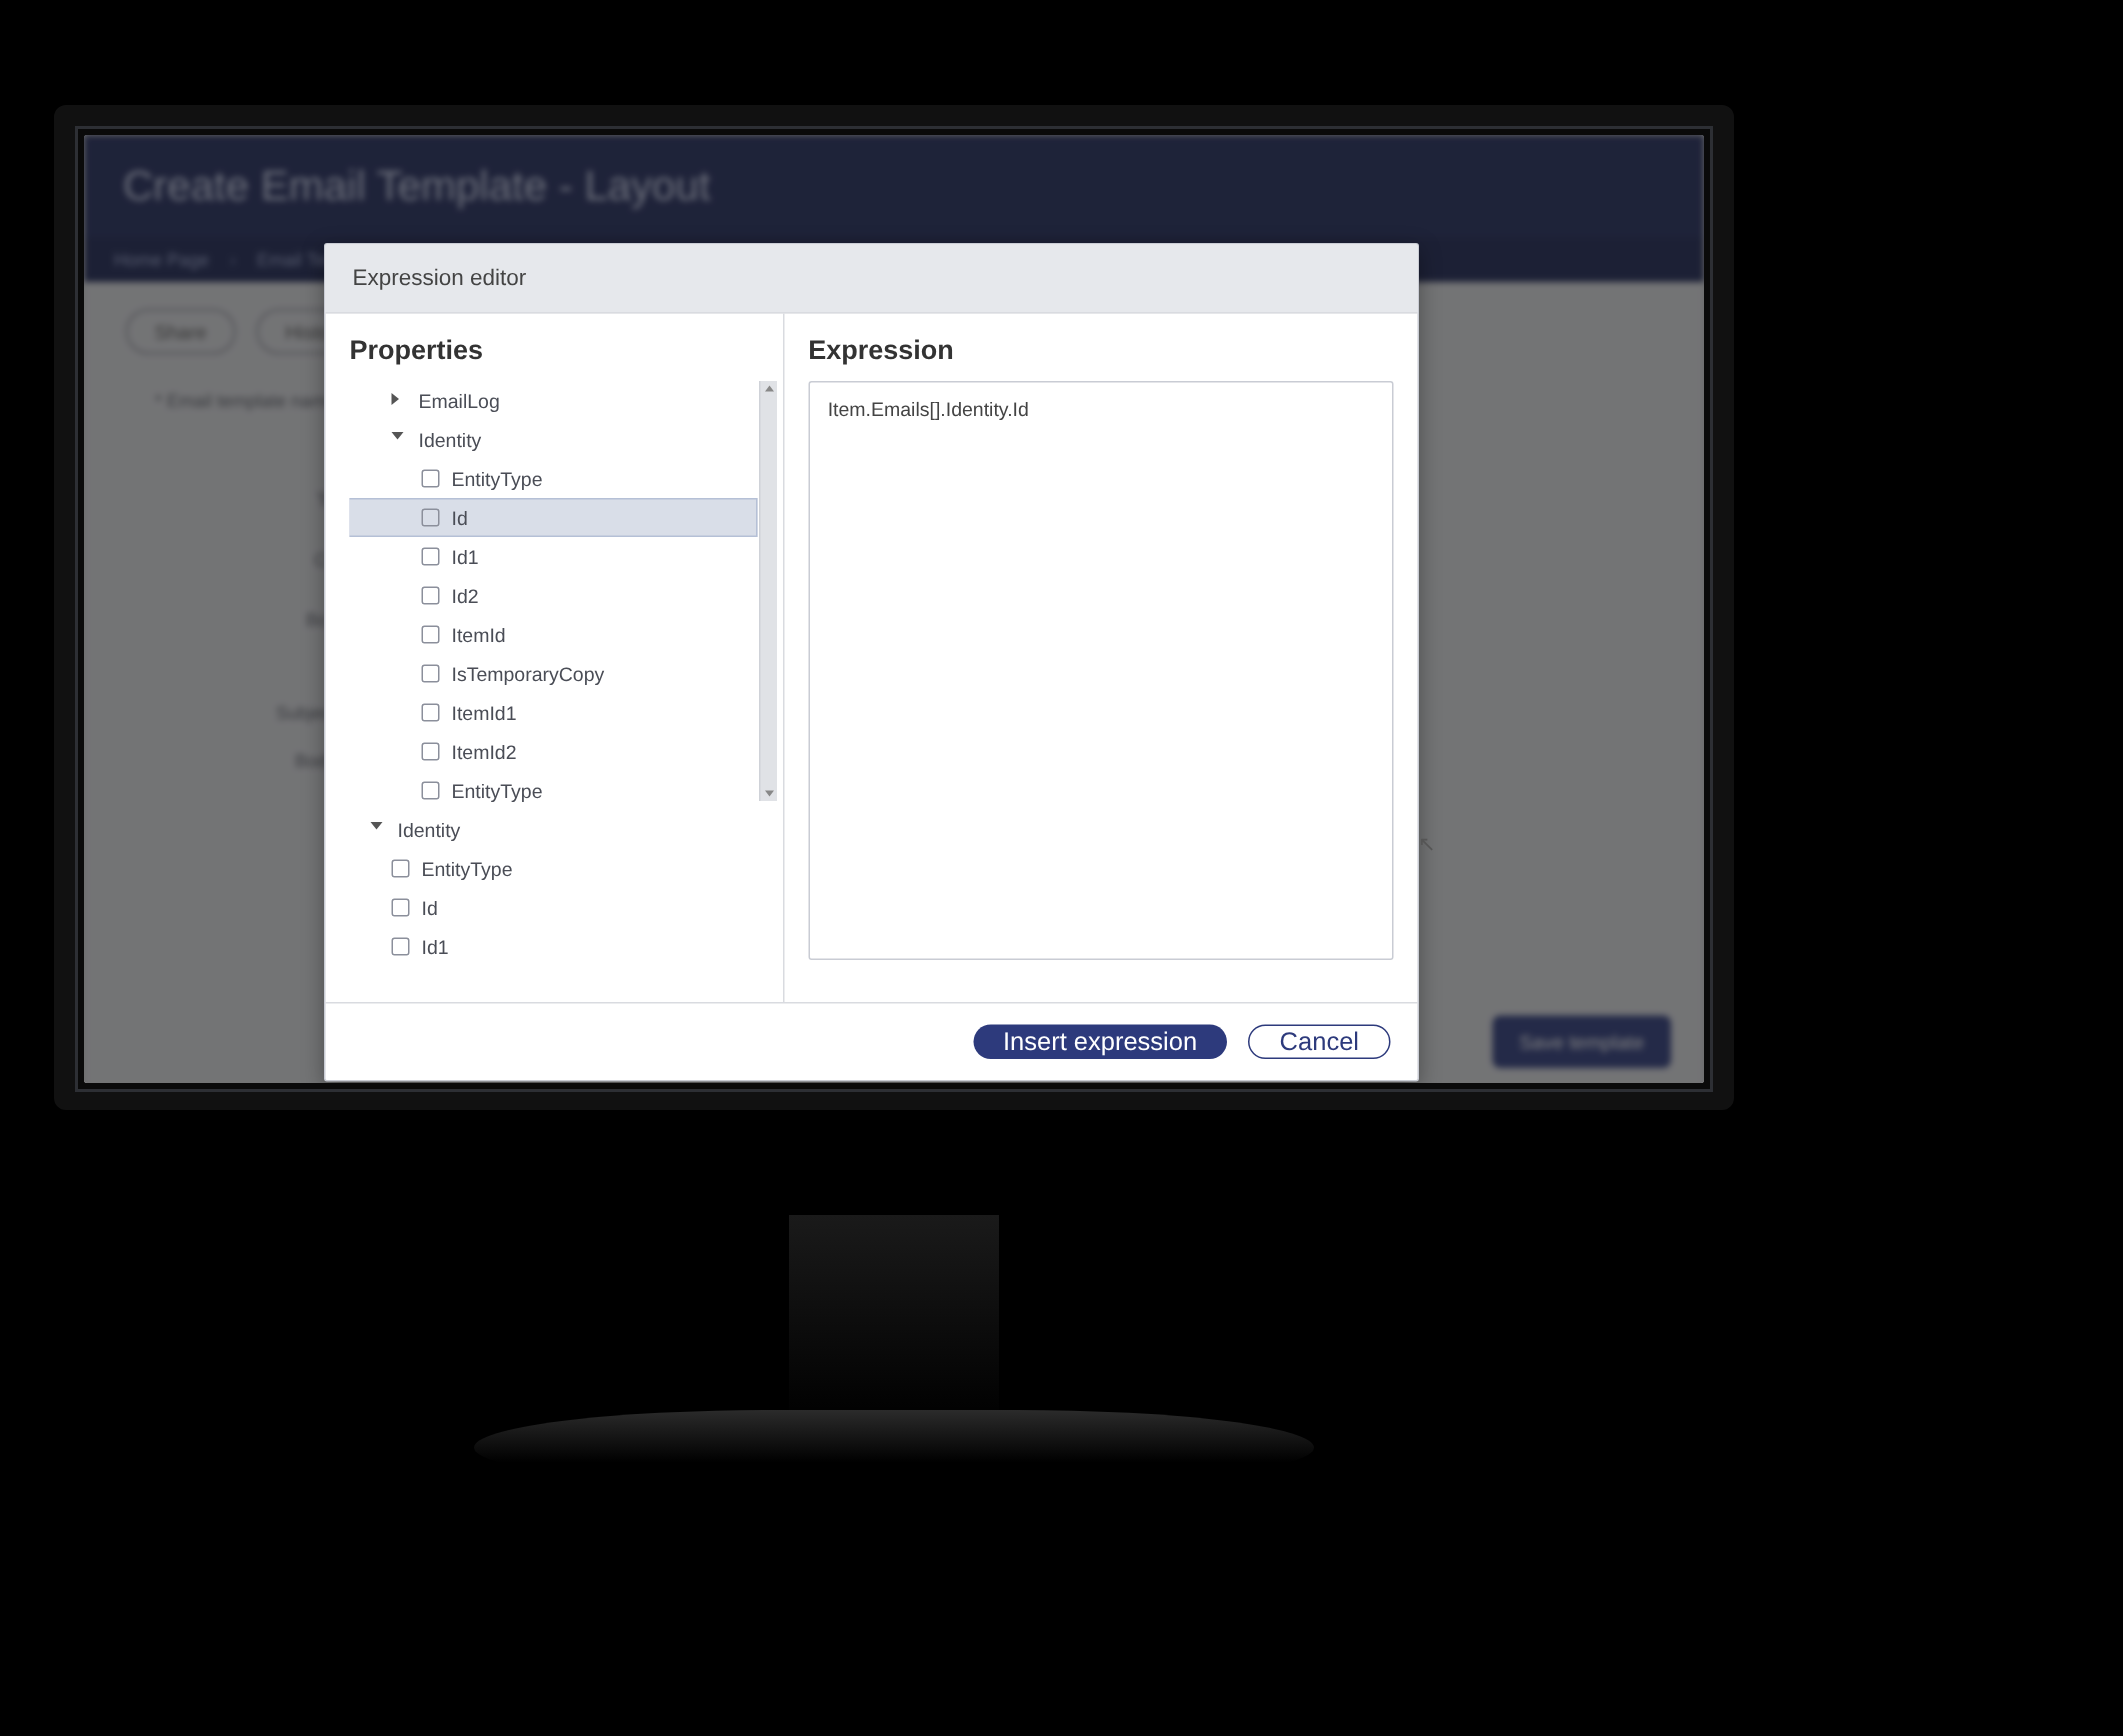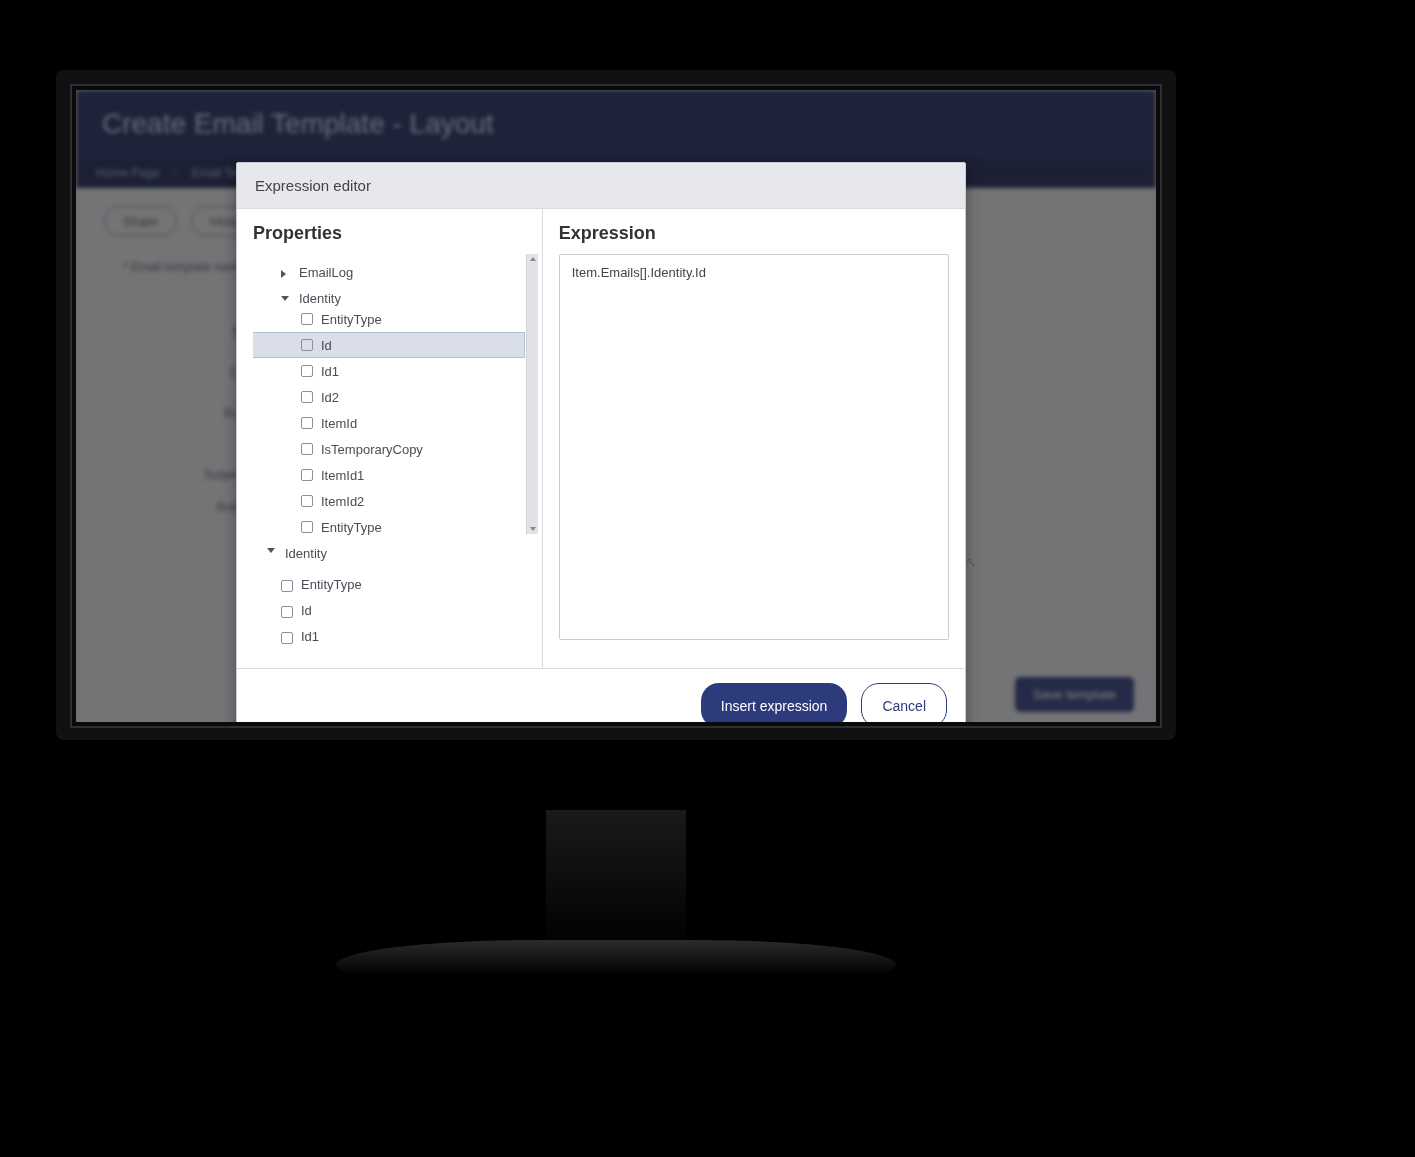--- a/index.html
+++ b/index.html
@@ -11,21 +11,21 @@
     --border2:#d9dbe0;
     --header-grey:#e6e8ec;
     --selected:#d9dee8;
     --btn-primary:#2d3a7c;
   }
   html,body{margin:0;padding:0;background:#000;height:100%;}
   *{box-sizing:border-box;font-family:Arial,Helvetica,sans-serif;}
 
   
   .stage{position:relative;width:1415px;height:1157px;background:#000;overflow:hidden;}
-  .monitor{position:absolute;left:56px;top:70px;width:1120px;}
+  .monitor{position:absolute;left:36px;top:70px;width:1120px;}
   .bezel{position:relative;background:#0a0a0a;border:14px solid #111;border-bottom-width:12px;border-radius:8px;height:670px;box-shadow:inset 0 0 0 2px #2d2f34, 0 0 6px #000;}
   .screen{position:absolute;inset:6px;background:#c9c9c9;overflow:hidden;border-radius:2px;}
   .stand-neck{position:absolute;left:50%;top:740px;transform:translateX(-50%);width:140px;height:140px;background:linear-gradient(#1a1a1a,#000);}
   .stand-base{position:absolute;left:50%;top:870px;transform:translateX(-50%);width:560px;height:50px;background:linear-gradient(#2b2b2b,#000 70%);border-radius:50% / 70%;}
 
   
   .app{position:absolute;inset:0;filter:blur(2px);}
   .app-header{background:var(--navy);color:#c9d0ea;font-size:28px;font-weight:300;padding:18px 26px;}
   .app-sub{background:var(--navy2);color:#9aa5d0;font-size:12px;padding:8px 20px;display:flex;gap:14px;align-items:center;}
   .app-sub span+span::before{content:"›";margin-right:14px;color:#7b86b3;}
@@ -56,26 +56,26 @@
   .tree .sb-track{position:absolute;right:0;top:0;width:12px;height:70%;background:#e0e2e6;border-left:1px solid #cfd2d8;}
   .tree .sb-track::before,.tree .sb-track::after{content:"";position:absolute;left:3px;width:0;height:0;border-left:3px solid transparent;border-right:3px solid transparent;}
   .tree .sb-track::before{top:3px;border-bottom:4px solid #888;}
   .tree .sb-track::after{bottom:3px;border-top:4px solid #888;}
   .node{display:flex;align-items:center;gap:8px;height:26px;padding:0 6px;color:#4a4d56;cursor:default;white-space:nowrap;}
   .node.sel{background:var(--selected);border:1px solid #b5c0d6;margin:0 -1px;}
   .tw{width:10px;height:10px;display:inline-block;}
   .tw.right::before{content:"";display:block;width:0;height:0;border-top:4px solid transparent;border-bottom:4px solid transparent;border-left:5px solid #555;}
   .tw.down::before{content:"";display:block;width:0;height:0;border-left:4px solid transparent;border-right:4px solid transparent;border-top:5px solid #555;}
   .ico{width:12px;height:12px;border:1.5px solid #8b8f9b;border-radius:2px;display:inline-block;}
-  .indent1{padding-left:28px;align-items:flex-end;}
+  .indent1{padding-left:28px;}
   .indent2{padding-left:48px;}
   .indent0{padding-left:14px;}
   .expr-input{width:100%;height:386px;border:1px solid var(--border);border-radius:2px;padding:10px 12px;font-size:13px;color:#444;resize:none;outline:none;font-family:inherit;}
   .modal-footer{display:flex;justify-content:flex-end;gap:14px;padding:14px 18px;border-top:1px solid var(--border2);}
-  .btn{height:45px;padding:0 20px;border-radius:18px;font-size:14px;cursor:pointer;}
+  .btn{height:23px;padding:0 20px;border-radius:18px;font-size:17px;cursor:pointer;}
   .btn.primary{background:var(--btn-primary);color:#fff;border:none;}
   .btn.secondary{background:#fff;color:var(--btn-primary);border:1.5px solid var(--btn-primary);}
 
   .cursor-arrow{position:absolute;right:-12px;top:345px;font-size:14px;color:#555;}
 </style>
 </head>
 <body>
 
 <div class="stage">
   <div class="monitor">

